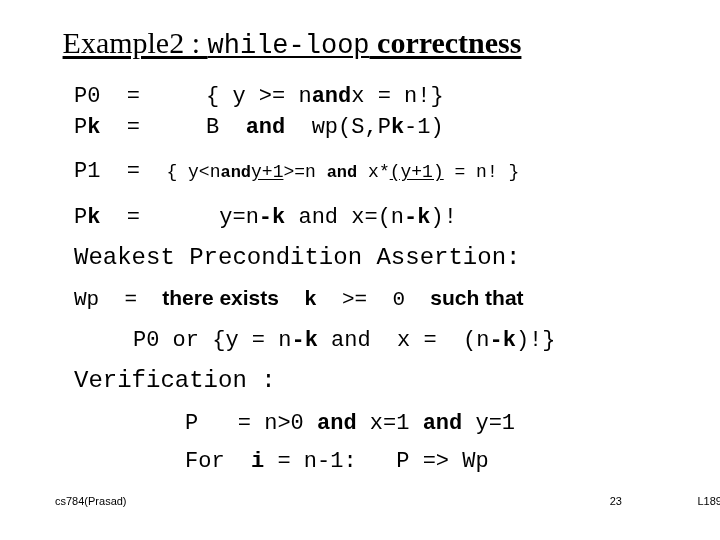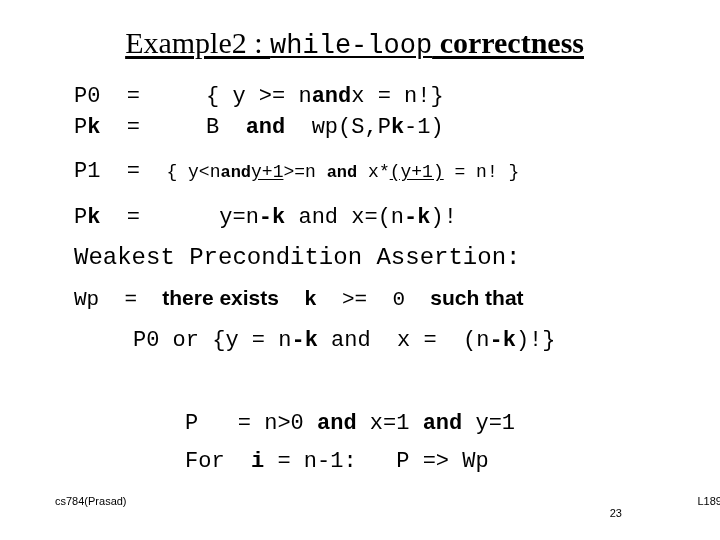--- a/index.html
+++ b/index.html
@@ -22,21 +22,21 @@
     width: 720px;
     height: 540px;
   }
 
   
   .title {
     position: absolute;
     left: 0;
     top: 26px;
     width: 584px;
-    text-align: right;
+    text-align: center;
     white-space: nowrap;
   }
   .title .u {
     text-decoration: underline;
     text-underline-offset: 3px;
   }
   .t-serif {
     font-family: "Liberation Serif", serif;
     font-size: 30px;
     line-height: 34px;
@@ -81,21 +81,21 @@
     position: absolute;
     left: 0;
     top: 495px;
     width: 684px;
     height: 20px;
     font-family: Liberation Sans, sans-serif;
     font-size: 11px;
   }
   .footer .f-left  { position: absolute; left: 55px;  top: 0; }
   .footer .f-mid   { position: absolute; left: 0; top: 0; width: 720px; text-align: right; padding-left: 16px; }
-  .footer .f-right { position: absolute; right: 62px; top: 12px; }
+  .footer .f-right { position: absolute; right: 62px; top: 0; }
 </style>
 </head>
 <body>
 
 <div class="slide">
 
   <div class="title"><span class="t-serif u">Example2 : </span><span class="t-mono u">while-loop</span><span class="t-serif-b u"> correctness</span></div>
 
   <div class="line l-p0"><span class="mono">P0</span><span class="mono">  =  </span><span class="mono">   { </span><span class="mono">y &gt;= n</span><span class="serif b">and</span><span class="mono">x = n!</span><span class="mono">}</span></div>
 
@@ -104,20 +104,21 @@
   <div class="line l-p1"><span class="mono" style="font-size:22px">P1</span><span class="mono" style="font-size:22px">  =  </span><span class="mono">{ </span><span class="mono">y&lt;n</span><span class="serif b" style="font-size:17px">and</span><span class="mono ul">y+1</span><span class="mono">&gt;=n </span><span class="serif b" style="font-size:17px">and</span><span class="mono"> x*</span><span class="mono ul">(y+1)</span><span class="mono"> = n! }</span></div>
 
   <div class="line l-wpa serif">Weakest Precondition Assertion:</div>
 
   <div class="line l-pk2"><span class="mono">P</span><span class="mono b">k</span><span class="mono">  =  </span><span class="mono">    y=n</span><span class="mono b">-</span><span class="mono b">k</span><span class="serif"> and </span><span class="mono">x=(n</span><span class="mono b">-</span><span class="mono b">k</span><span class="mono">)!</span></div>
 
   <div class="line l-wp"><span class="mono">Wp</span><span class="mono">  =  </span><span class="sans b">there exists</span><span class="mono b">  k  </span><span class="mono">&gt;= </span><span class="mono"> 0  </span><span class="sans b">such that</span></div>
 
   <div class="line l-p0or"><span class="mono">P0</span><span class="serif"> or </span><span class="mono">{y = n</span><span class="mono b">-</span><span class="mono b">k</span><span class="serif"> and </span><span class="mono"> x = </span><span class="mono"> (n</span><span class="mono b">-</span><span class="mono b">k</span><span class="mono">)!}</span></div>
 
+  <div class="line l-ver serif">Verification :</div>
 
   <div class="line l-pv"><span class="mono">P</span><span class="mono">   = </span><span class="mono">n&gt;0 </span><span class="serif b">and</span><span class="mono"> x=1 </span><span class="serif b">and</span><span class="mono"> y=1</span></div>
 
   <div class="line l-for"><span class="serif">For</span><span class="mono b">  i</span><span class="mono"> = </span><span class="mono">n-1:</span><span class="mono">   P </span><span class="mono">=&gt; </span><span class="mono">Wp</span></div>
 
   <div class="footer">
     <span class="f-left">cs784(Prasad)</span>
     <span class="f-mid">L189wp</span>
     <span class="f-right">23</span>
   </div>

